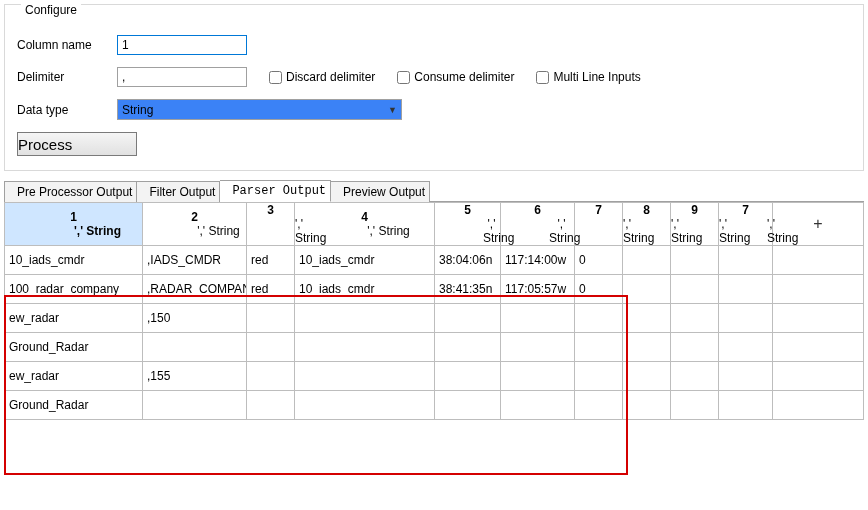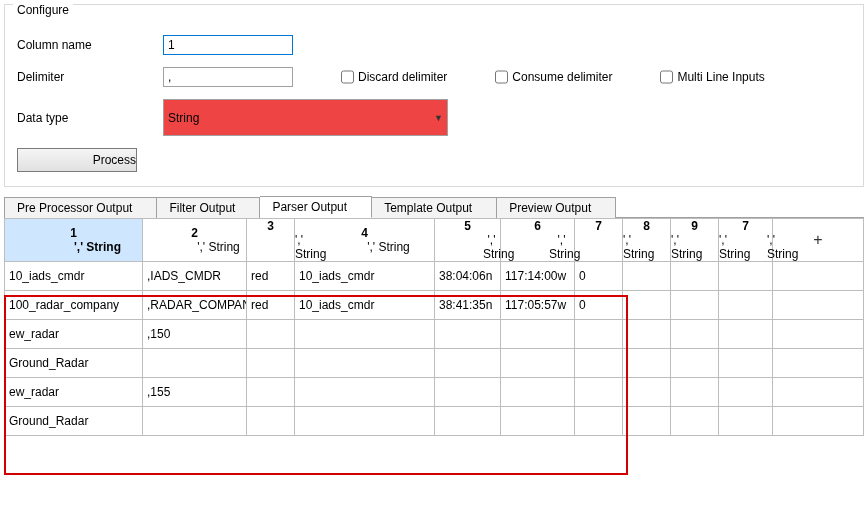--- a/index.html
+++ b/index.html
@@ -1,31 +1,31 @@
 <!DOCTYPE html>
 <html><head>
 <meta charset="utf-8">
 <style>
   html,body{margin:0;padding:0;font-family:"Segoe UI",Tahoma,sans-serif;font-size:12px;color:#000;background:#fff;}
   .win{width:868px;height:510px;box-sizing:border-box;position:relative;}
   .fieldset{position:relative;border:1px solid #d9d9d9;margin:4px 4px 0 4px;padding:18px 12px 14px 12px;box-sizing:border-box;}
-  .fieldset .legend{position:absolute;top:-2px;left:8px;background:#fff;padding:0 4px;font-size:12px;}
-  .row{display:flex;align-items:center;margin:12px 0;gap:46px;}
+  .fieldset .legend{position:absolute;top:-2px;left:16px;background:#fff;padding:0 4px;font-size:12px;}
+  .row{display:flex;align-items:center;margin:12px 0;}
   .lbl{width:100px;flex:0 0 100px;}
   input[type=text].wf{width:130px;height:20px;border:1px solid #0078d7;padding:1px 4px;font-size:12px;box-sizing:border-box;}
   input[type=text].wf.plain{border:1px solid #a0a0a0;}
-  .sel{width:285px;height:37px;border:1px solid #a0a0a0;background:#ef4444;padding:1px 4px;font-size:12px;box-sizing:border-box;position:relative;display:inline-flex;align-items:center;}
+  .sel{width:285px;height:21px;border:1px solid #a0a0a0;background:#3b82f6;padding:1px 4px;font-size:12px;box-sizing:border-box;position:relative;display:inline-flex;align-items:center;}
   .sel .arrow{position:absolute;right:4px;top:50%;transform:translateY(-50%);font-size:9px;color:#333;}
-  .cbwrap{display:inline-flex;margin-left:2px;}
+  .cbwrap{display:inline-flex;align-items:center;margin-left:22px;}
   .cbwrap input{margin:0 4px 0 0;}
-  .btn{width:120px;height:24px;margin-top:8px;border:1px solid #7a7a7a;background:linear-gradient(#f5f5f5,#e1e1e1);font-size:12px;display:flex;align-items:center;justify-content:flex-end;box-sizing:border-box;}
+  .btn{width:120px;height:24px;margin-top:8px;border:1px solid #7a7a7a;background:linear-gradient(#f5f5f5,#e1e1e1);font-size:15px;display:flex;align-items:center;justify-content:flex-start;box-sizing:border-box;}
   .tabs{display:flex;align-items:flex-end;margin:8px 4px 0 4px;height:22px;}
-  .tab{padding:3px 24px 3px 12px;border:1px solid #a0a0a0;border-bottom:none;background:#f3f3f3;margin-right:0;margin-bottom:-1px;font-size:12px;}
+  .tab{padding:3px 4px 3px 12px;border:1px solid #a0a0a0;border-bottom:none;background:#f3f3f3;margin-right:0;margin-bottom:-1px;font-size:12px;}
   .tab + .tab{border-left:none;margin-top:17px;}
-  .tab.active{background:#fff;position:relative;z-index:2;border-bottom:1px solid #fff;}
+  .tab.active{background:#fff;position:relative;z-index:2;border-bottom:1px solid #fff;font-family:Liberation Mono, monospace;}
   .gridwrap{margin:0 4px;border-top:1px solid #a0a0a0;}
   table.grid{border-collapse:collapse;width:860px;table-layout:fixed;}
   table.grid th, table.grid td{border:1px solid #bdbdbd;padding:0;font-size:12px;font-weight:normal;}
   table.grid th{background:#fff;height:34px;text-align:center;}
   table.grid th .num{font-weight:bold;display:block;}
   table.grid th .sub{display:block;padding-left:48px;}
   table.grid th.selh .num, table.grid th.selh .sub{font-weight:bold;}
   table.grid td{height:28px;padding:0 4px;white-space:nowrap;overflow:hidden;}
   table.grid th.add{font-size:16px;color:#333;}
   .hilite{position:absolute;border:2px solid #d40000;pointer-events:none;z-index:5;}
@@ -69,21 +69,20 @@
 
   <div class="btn">
     <span>Process</span>
   </div>
 </div>
 
 <div class="tabs" id="tabs">
       <div class="tab">Pre Processor Output</div>
       <div class="tab">Filter Output</div>
       <div class="tab active">Parser Output</div>
-      <div class="tab">Template Output</div>
       <div class="tab">Preview Output</div>
     </div>
 
 <div class="gridwrap">
   <table class="grid" id="grid">
     <colgroup>
       <col style="width:138px">
           <col style="width:104px">
           <col style="width:48px">
           <col style="width:140px">

